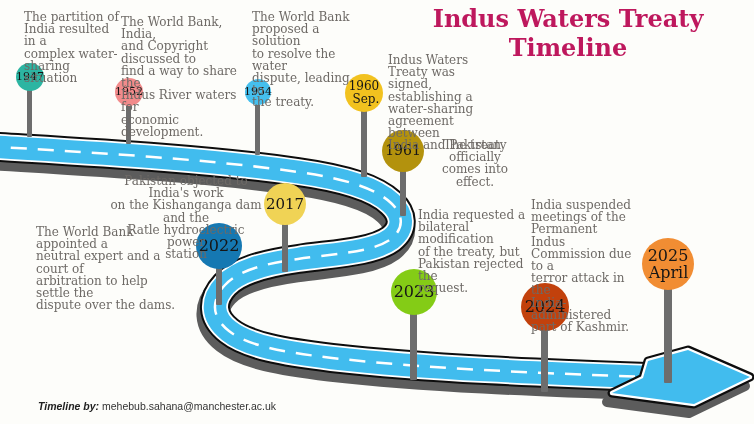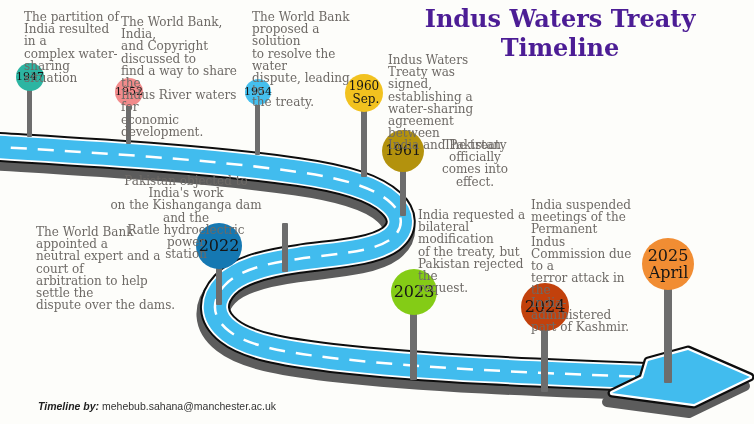--- a/index.html
+++ b/index.html
@@ -1,22 +1,22 @@
 <!DOCTYPE html>
 <html><head>
 <meta charset="utf-8">
 <style>
   html,body{margin:0;padding:0;}
   body{width:754px;height:424px;position:relative;overflow:hidden;
        background:#fdfdfa;font-family:"DejaVu Serif","Liberation Serif",serif;}
   .stage{position:absolute;inset:0;width:754px;height:424px;}
 
   
-  .title{position:absolute;left:392px;top:4px;width:336px;text-align:center;
-         font-weight:700;font-size:24px;color:#4c1d95;letter-spacing:0px;}
+  .title{position:absolute;left:400px;top:4px;width:336px;text-align:center;
+         font-weight:700;font-size:24px;color:#be185d;letter-spacing:0px;}
 
   
   svg.road{position:absolute;left:0;top:0;width:754px;height:424px;}
 
   
   .desc{position:absolute;font-size:12px;line-height:12.2px;color:#6e6a66;
         white-space:pre-line;}
   .d0{left:24px;top:11px;width:96px;}
   .d1{left:121px;top:16px;width:130px;}
   .d2{left:252px;top:11px;width:104px;}
@@ -97,20 +97,21 @@
   <div class="pole p7"></div>
   <div class="pole p8"></div>
   <div class="pole p9"></div>
 
   <div class="badge c0" style="background: rgb(44, 181, 162);">1947</div>
   <div class="badge c1" style="background: rgb(242, 139, 139);">1952</div>
   <div class="badge c2" style="background: rgb(69, 191, 238);">1954</div>
   <div class="badge c3" style="background: rgb(242, 194, 31); margin-top: 8px;">1960
 Sep.</div>
   <div class="badge c4" style="background: rgb(179, 146, 13);">1961</div>
+  <div class="badge c5" style="background: rgb(240, 211, 85);">2017</div>
   <div class="badge c6" style="background: rgb(21, 120, 178);">2022</div>
   <div class="badge c7" style="background: #84cc16;">2023</div>
   <div class="badge c8" style="background: #c2410c;">2024</div>
   <div class="badge c9" style="background: rgb(241, 141, 51);">2025
 April</div>
 
   <div class="desc d0">The partition of
 India resulted in a
 complex water-
 sharing situation</div>

